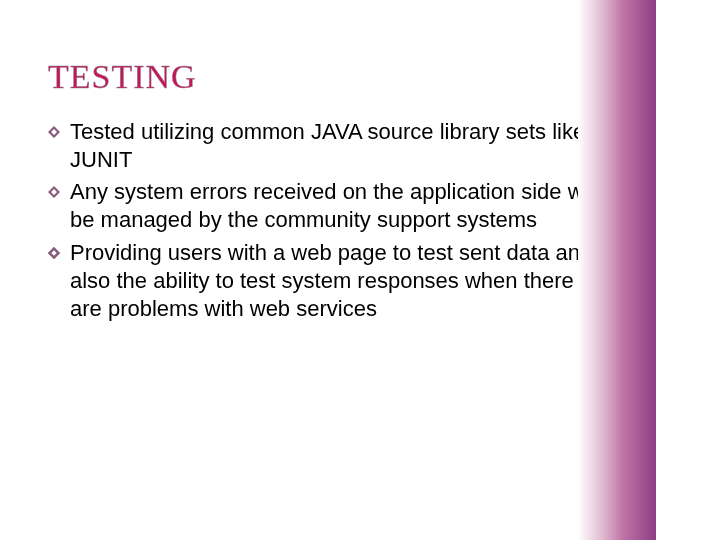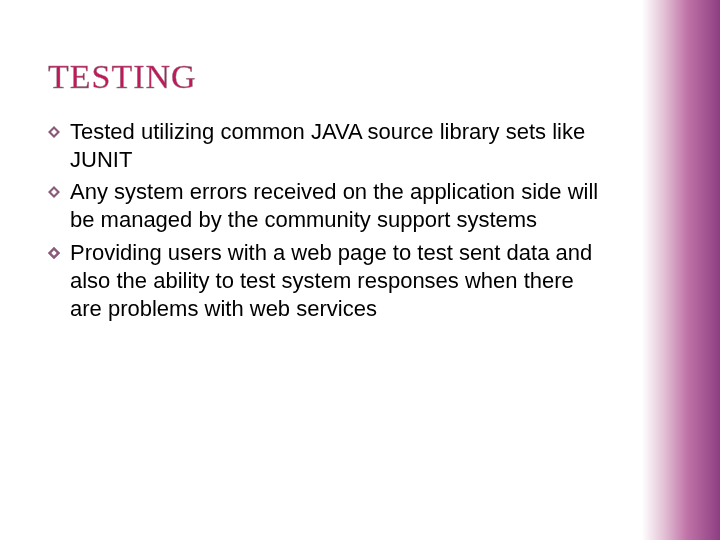--- a/index.html
+++ b/index.html
@@ -3,21 +3,21 @@
 <meta charset="utf-8">
 <style>
   * { margin: 0; padding: 0; box-sizing: border-box; }
   html, body { width: 720px; height: 540px; overflow: hidden; }
   body {
     background: #ffffff;
     font-family: Verdana, Geneva, sans-serif;
     position: relative;
   }
   .slide {
-    width: 720px;
+    width: 656px;
     height: 540px;
     position: relative;
     padding: 58px 48px 48px 48px;
   }
   .title {
     font-family: Georgia, 'Times New Roman', serif;
     font-size: 34px;
     letter-spacing: 1px;
     text-transform: uppercase;
     font-weight: 400;

